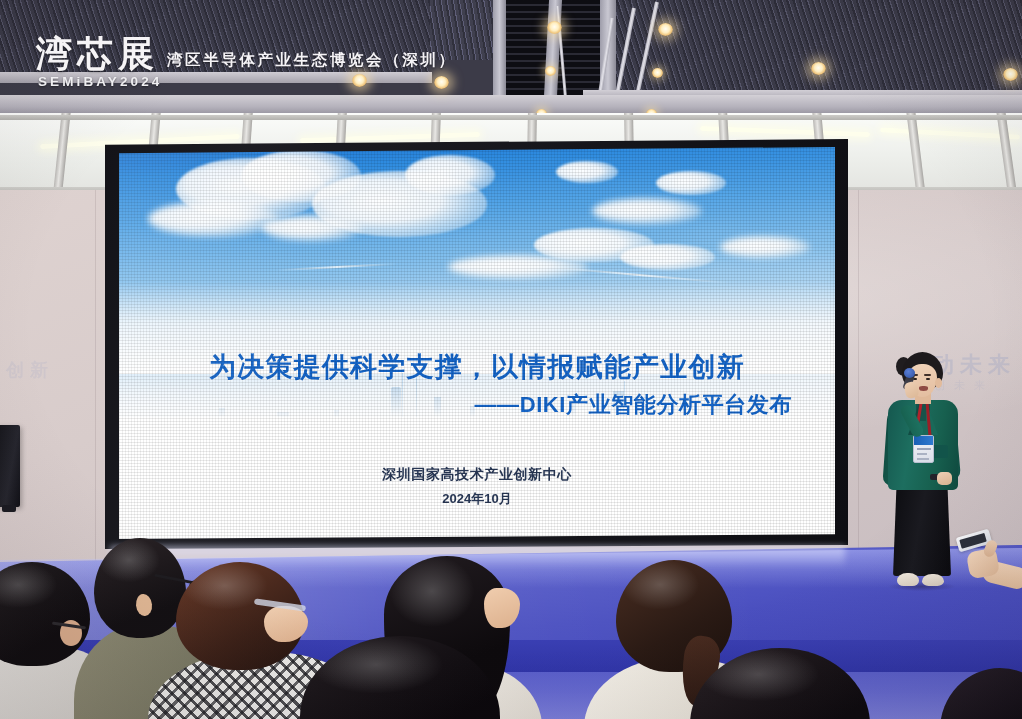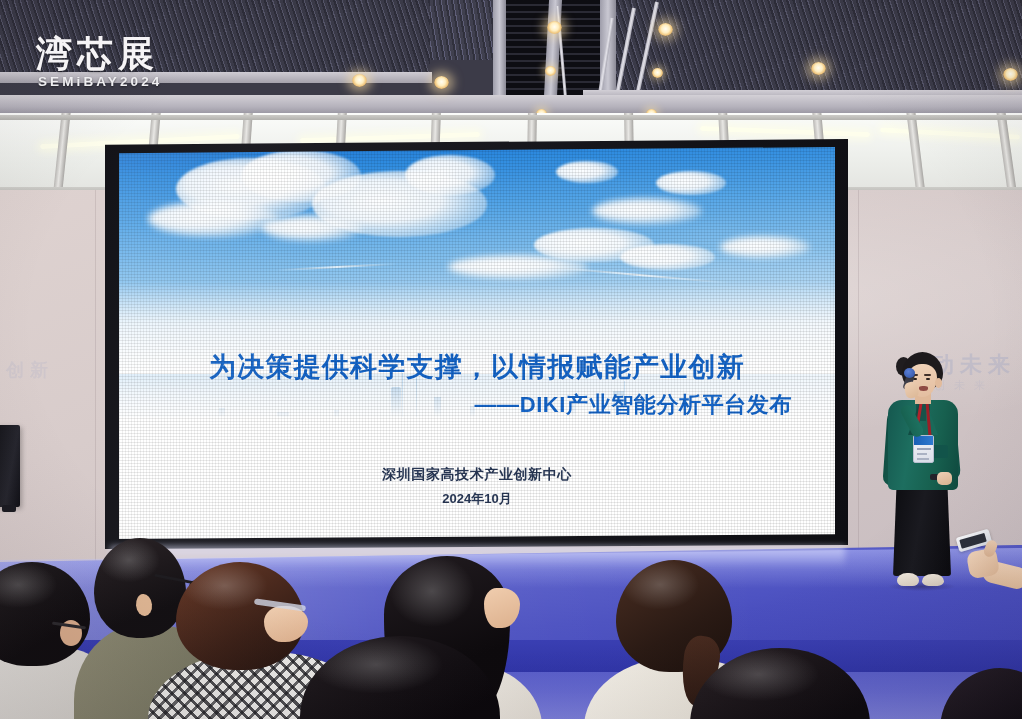--- a/index.html
+++ b/index.html
@@ -733,14 +733,15 @@
   <div class="aud" style="left:940px;top:668px;width:110px;height:51px;">
     <div style="position:absolute;left:0;top:0;width:120px;height:100px;background:linear-gradient(150deg,#28202a,#0c0910 70%);border-radius:50% 50% 0 0/62% 62% 0 0;"></div>
   </div>
 
   <div class="vignette"></div>
 
   <div class="logo-block">
     <div class="logo-cn">湾芯展</div>
     <div class="logo-en">SEMiBAY2024</div>
   </div>
+  <div class="tag-cn">湾区半导体产业生态博览会（深圳）</div>
 
 </div>
 
 </body></html>

